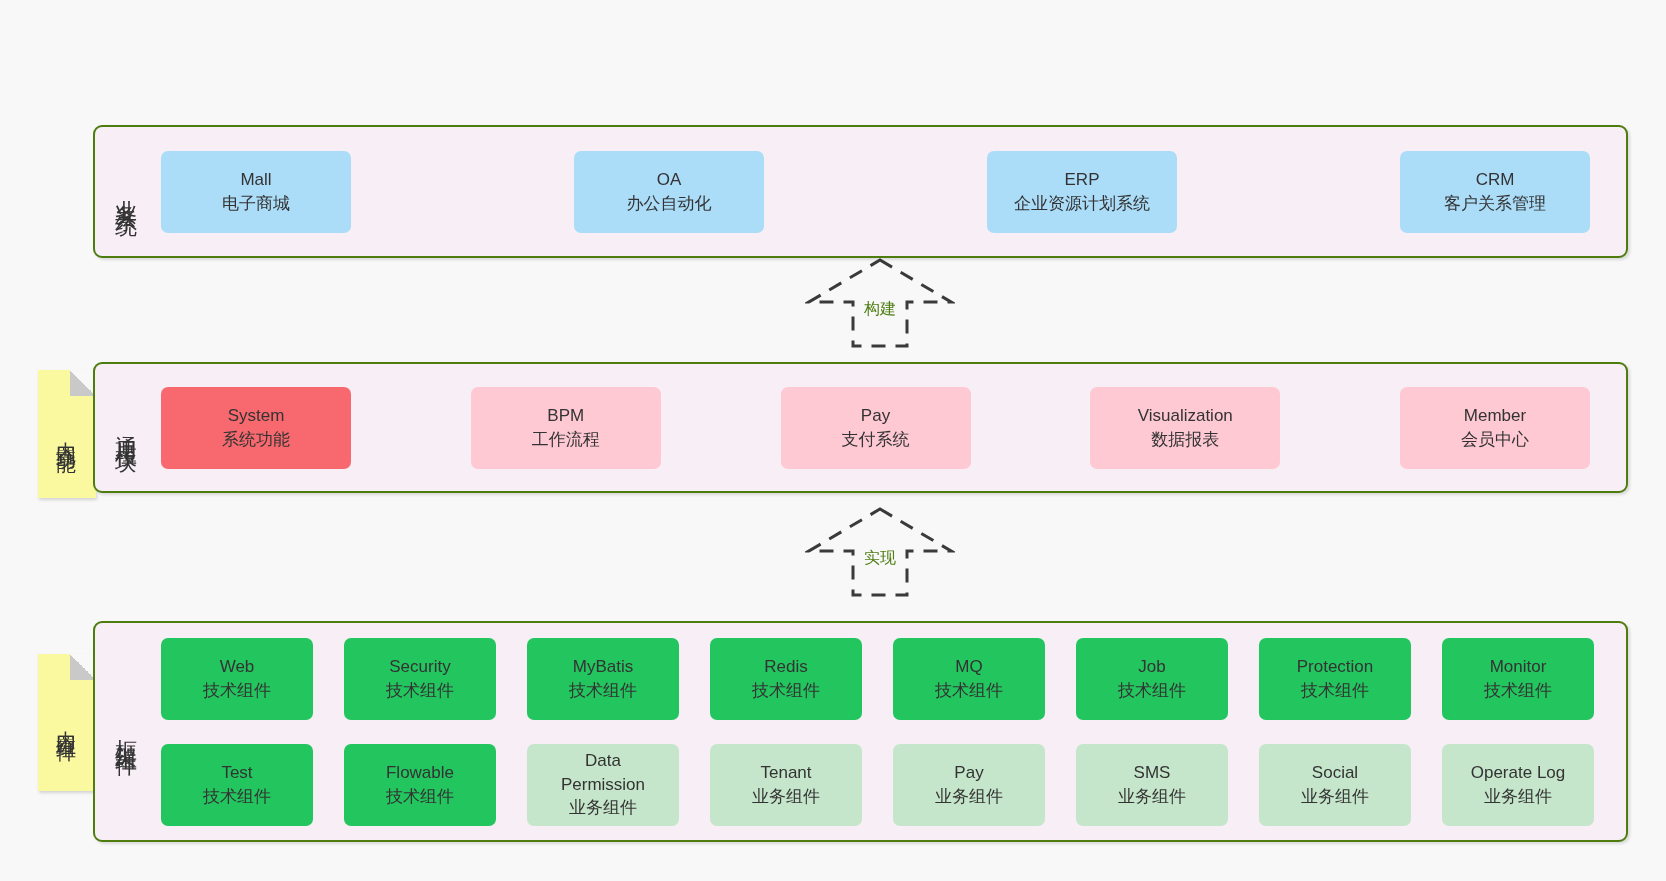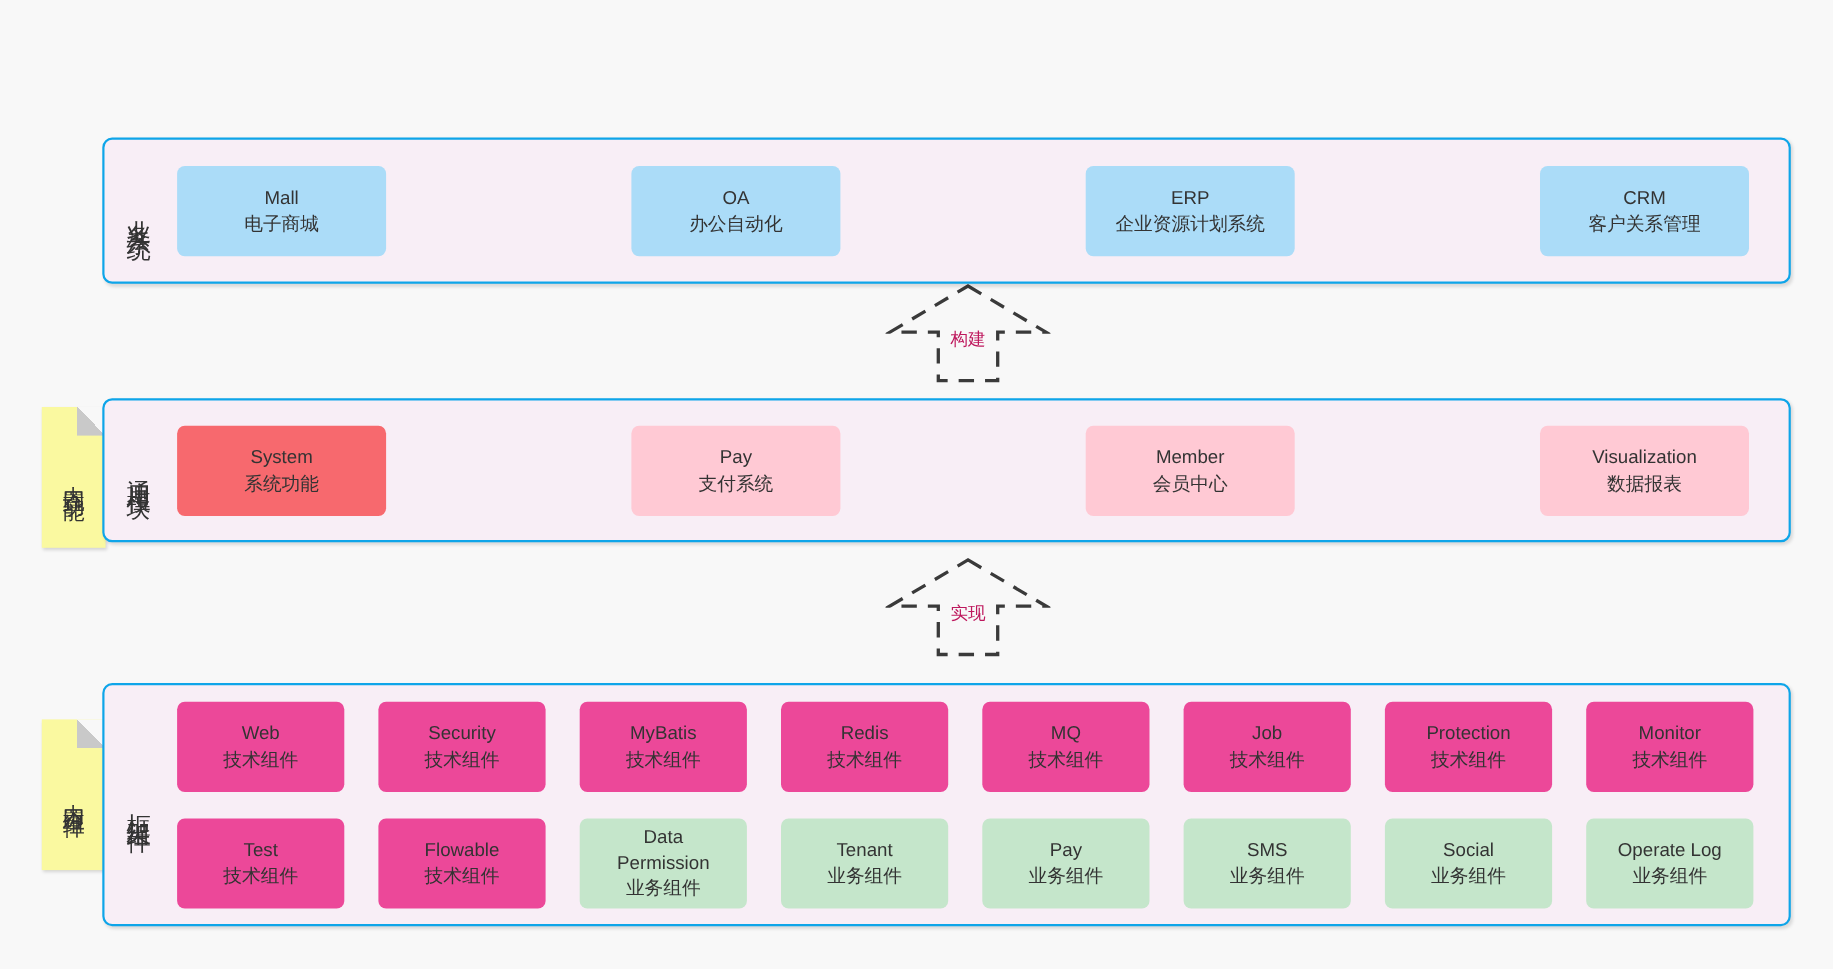--- a/index.html
+++ b/index.html
@@ -1,19 +1,19 @@
 <!DOCTYPE html>
 <html><head>
 <meta charset="utf-8">
 <style>
   html,body{margin:0;padding:0;background:#f8f8f8;font-family:"Liberation Sans","DejaVu Sans",sans-serif;}
   .canvas{position:relative;width:1666px;height:881px;background:#f8f8f8;overflow:hidden;color:#333;}
 
   
-  .panel{position:absolute;left:93px;width:1535px;background:#f8eef6;border:2px solid #0ea5e9;
+  .panel{position:absolute;left:93px;width:1535px;background:#f8eef6;border:2px solid #4d7c0f;
          border-radius:9px;box-sizing:border-box;display:flex;align-items:center;z-index:2;
          box-shadow:2px 2px 3px rgba(0,0,0,.12);}
   .panel-top{top:125px;height:133px;}
   .panel-mid{top:362px;height:131px;}
   .panel-bot{top:621px;height:221px;}
 
   .vlabel{writing-mode:vertical-rl;text-orientation:upright;font-size:22px;letter-spacing:5px;
           color:#333;margin-left:16px;width:30px;flex:0 0 auto;text-align:center;line-height:30px;}
 
   .row6{flex:1;display:flex;justify-content:space-between;align-items:center;
@@ -23,39 +23,39 @@
 
   
   .bx{border-radius:7px;min-height:82px;display:flex;flex-direction:column;justify-content:center;
       text-align:center;font-size:17px;line-height:1.4;color:#333;box-sizing:border-box;padding:4px 14px;}
   .row6 .bx{width:190px;}
   .grid8 .bx{width:152px;padding:4px 16px;}
   .bx .t,.bx .s{display:block;}
   .blue{background:#abdcf8;}
   .red{background:#f7696e;}
   .pink{background:#ffc9d4;}
-  .green{background:#ec4899;}
+  .green{background:#22c55e;}
   .lgreen{background:#c5e6cb;}
 
   
   .sticky{position:absolute;left:38px;width:58px;background:#faf9a0;z-index:1;
           display:flex;align-items:center;justify-content:center;box-shadow:1px 2px 3px rgba(0,0,0,.15);}
   .sticky-mid{top:370px;height:128px;}
   .sticky-bot{top:654px;height:137px;}
   .sticky .txt{writing-mode:vertical-rl;text-orientation:upright;font-size:20px;letter-spacing:4px;color:#333;}
   .fold{position:absolute;top:0;right:0;width:26px;height:26px;
         background:linear-gradient(to bottom left,#f8f8f8 0 50%,#c9c9c9 50% 100%);}
 
   
   .arrow{position:absolute;width:150px;height:92px;z-index:0;}
   .arrow-1{left:805px;top:257px;}
   .arrow-2{left:805px;top:506px;}
   .arrow svg{display:block;width:150px;height:92px;}
   .arrow .lbl{position:absolute;left:50%;top:57%;transform:translate(-50%,-50%);
-              background:#f8f8f8;padding:1px 3px;font-size:16px;color:#be185d;white-space:nowrap;}
+              background:#f8f8f8;padding:1px 3px;font-size:16px;color:#4d7c0f;white-space:nowrap;}
 </style>
 </head>
 <body>
 
 <div class="canvas">
 
   <div class="panel panel-top">
     <div class="vlabel">业务系统</div>
     <div class="row6">
       <div class="bx blue">
@@ -89,30 +89,34 @@
     <span class="txt">内置功能</span>
   </div>
   <div class="panel panel-mid">
     <div class="vlabel">通用模块</div>
     <div class="row6">
       <div class="bx red">
         <span class="t">System</span>
         <span class="s">系统功能</span>
       </div>
       <div class="bx pink">
+        <span class="t">BPM</span>
+        <span class="s">工作流程</span>
+      </div>
+      <div class="bx pink">
         <span class="t">Pay</span>
         <span class="s">支付系统</span>
       </div>
       <div class="bx pink">
+        <span class="t">Visualization</span>
+        <span class="s">数据报表</span>
+      </div>
+      <div class="bx pink">
         <span class="t">Member</span>
         <span class="s">会员中心</span>
-      </div>
-      <div class="bx pink">
-        <span class="t">Visualization</span>
-        <span class="s">数据报表</span>
       </div>
     </div>
   </div>
 
   <div class="arrow arrow-2">
     <svg viewBox="0 0 150 92">
       <path d="M75 3 L146 45 L102 45 L102 89 L48 89 L48 45 L4 45 Z" fill="none" stroke="#3a3a3a" stroke-width="3" stroke-dasharray="14 10" stroke-linejoin="miter"></path>
     </svg>
     <span class="lbl">实现</span>
   </div>

